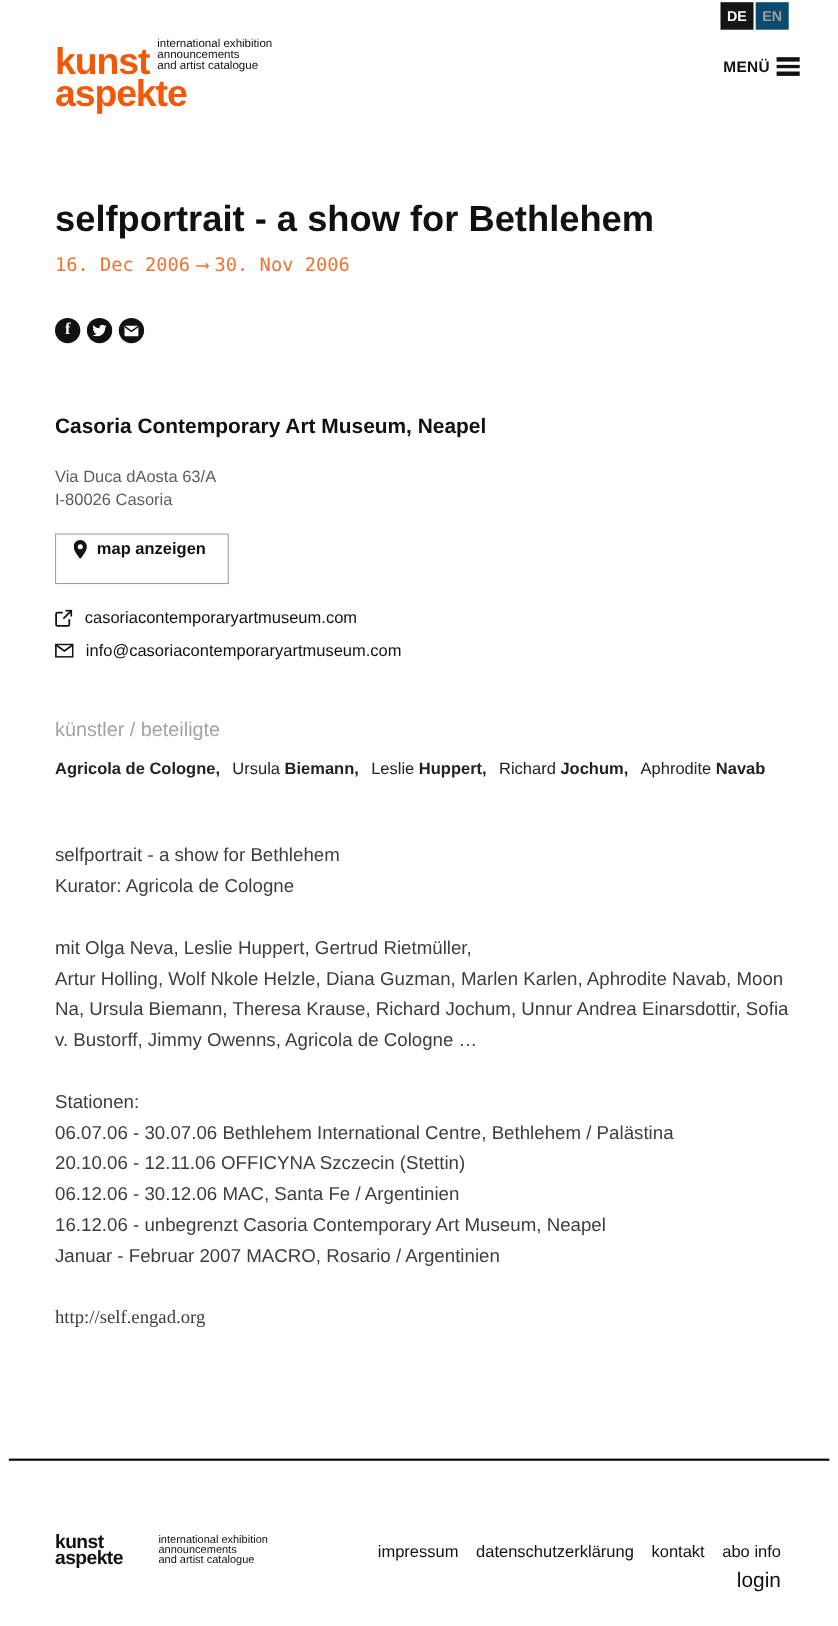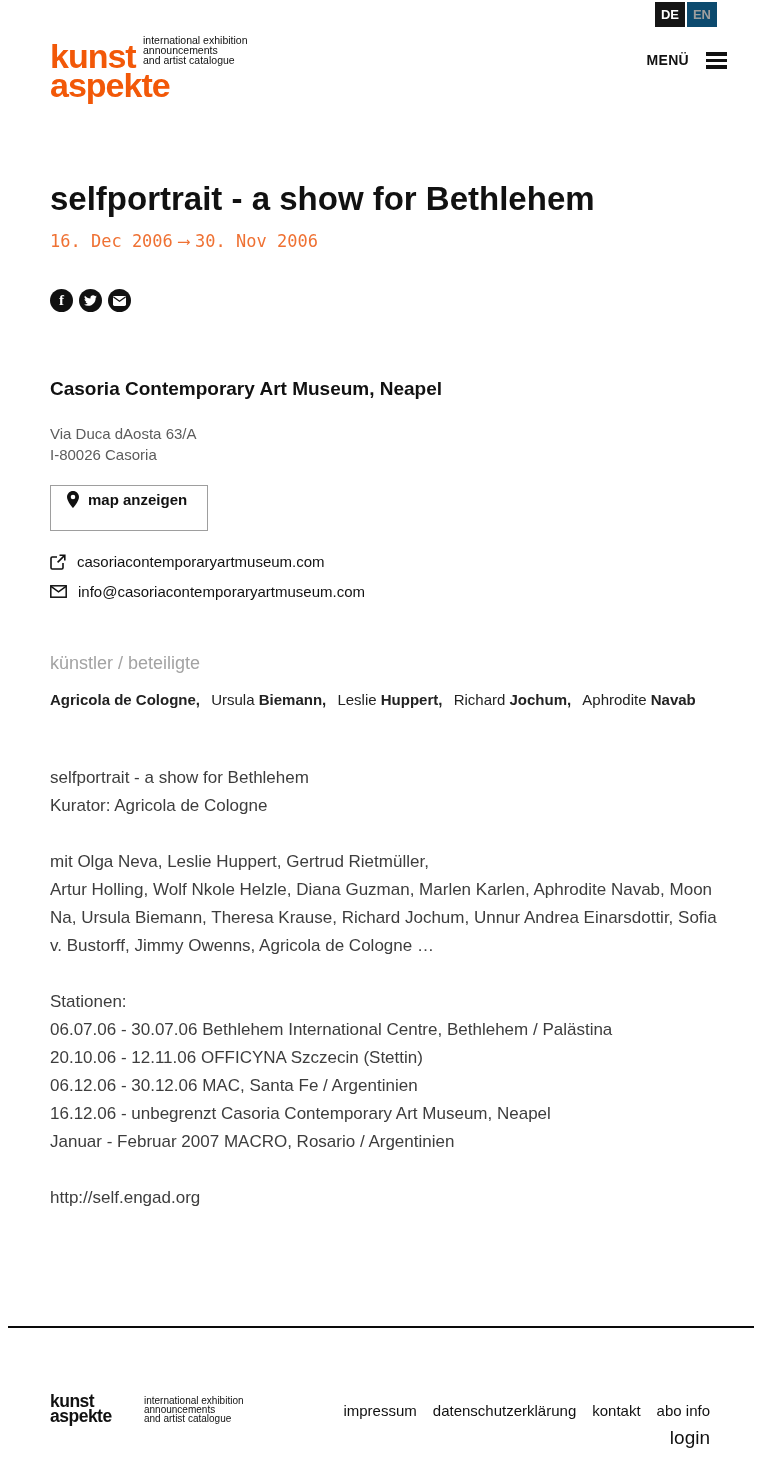--- a/index.html
+++ b/index.html
@@ -21,21 +21,21 @@
         padding:0 6px;font-size:13px;font-weight:700;border:none;cursor:pointer;
         font-family:"Liberation Sans",sans-serif;}
   .lang.active{background:#151515;color:#fff;}
   .lang.inactive{background:#0c4a6e;color:#9e9e9e;}
 
   .logo{position:absolute;top:42px;left:50px;color:var(--accent);font-weight:700;
         font-size:34px;line-height:29px;letter-spacing:-1px;text-decoration:none;cursor:pointer;}
   .tagline{position:absolute;top:36px;left:143px;font-size:10.5px;line-height:9.8px;color:#111;}
   .footer .tagline2{font-size:10px;line-height:9.2px;color:#111;}
 
-  .menu-button{position:absolute;top:52px;right:35px;display:flex;align-items:center;gap:17px;
+  .menu-button{position:absolute;top:52px;right:35px;display:flex;align-items:center;gap:6px;
         background:none;border:none;cursor:pointer;font-family:"Liberation Sans",sans-serif;
         font-size:14px;font-weight:700;letter-spacing:.3px;color:#111;}
   .hamburger{display:inline-flex;flex-direction:column;gap:3px;}
   .hamburger i{display:block;width:21px;height:3.5px;background:#111;}
 
   
   main{position:absolute;top:180px;left:50px;width:668px;}
   .category{font-size:18px;color:#222;margin-bottom:43px;}
   h1{font-size:33px;line-height:38px;font-weight:700;color:#111;margin-bottom:13px;}
   .date-range{font-family:"DejaVu Sans Mono","Liberation Mono",monospace;font-size:17px;
@@ -60,21 +60,21 @@
   .artists{margin-top:53px;}
   .artists-heading{font-size:18px;color:var(--light-grey);margin-bottom:17px;}
   .artists-list{font-size:15px;color:#222;}
   .artist{margin-right:7px;}
   .bold{font-weight:700;}
 
   .description{margin-top:56px;font-size:17px;line-height:28px;color:var(--body-ink);}
   .pre{white-space:pre-line;}
   .desc-para{margin-bottom:28px;}
   .stations{margin-bottom:28px;}
-  .url a{color:var(--body-ink);text-decoration:none;cursor:pointer;}
+  .url a{color:var(--body-ink);text-decoration:none;cursor:pointer;font-family:Liberation Serif, serif;}
 
   
   .footer{position:absolute;left:0;right:0;top:1326px;}
   .divider{border:none;border-top:2.5px solid #0a0a0a;margin:0 8px;}
   .footer-logo{position:absolute;top:68px;left:50px;color:#111;font-weight:700;
         font-size:17.5px;line-height:14.5px;letter-spacing:-0.5px;cursor:pointer;}
   .footer-tagline{position:absolute;top:70px;left:144px;}
   .footer-links{position:absolute;top:76px;right:52px;display:flex;gap:16px;font-size:15px;}
   .footer-links a,.footer-login a{color:#111;text-decoration:none;cursor:pointer;}
   .footer-login{position:absolute;top:101px;right:52px;font-size:19px;}

